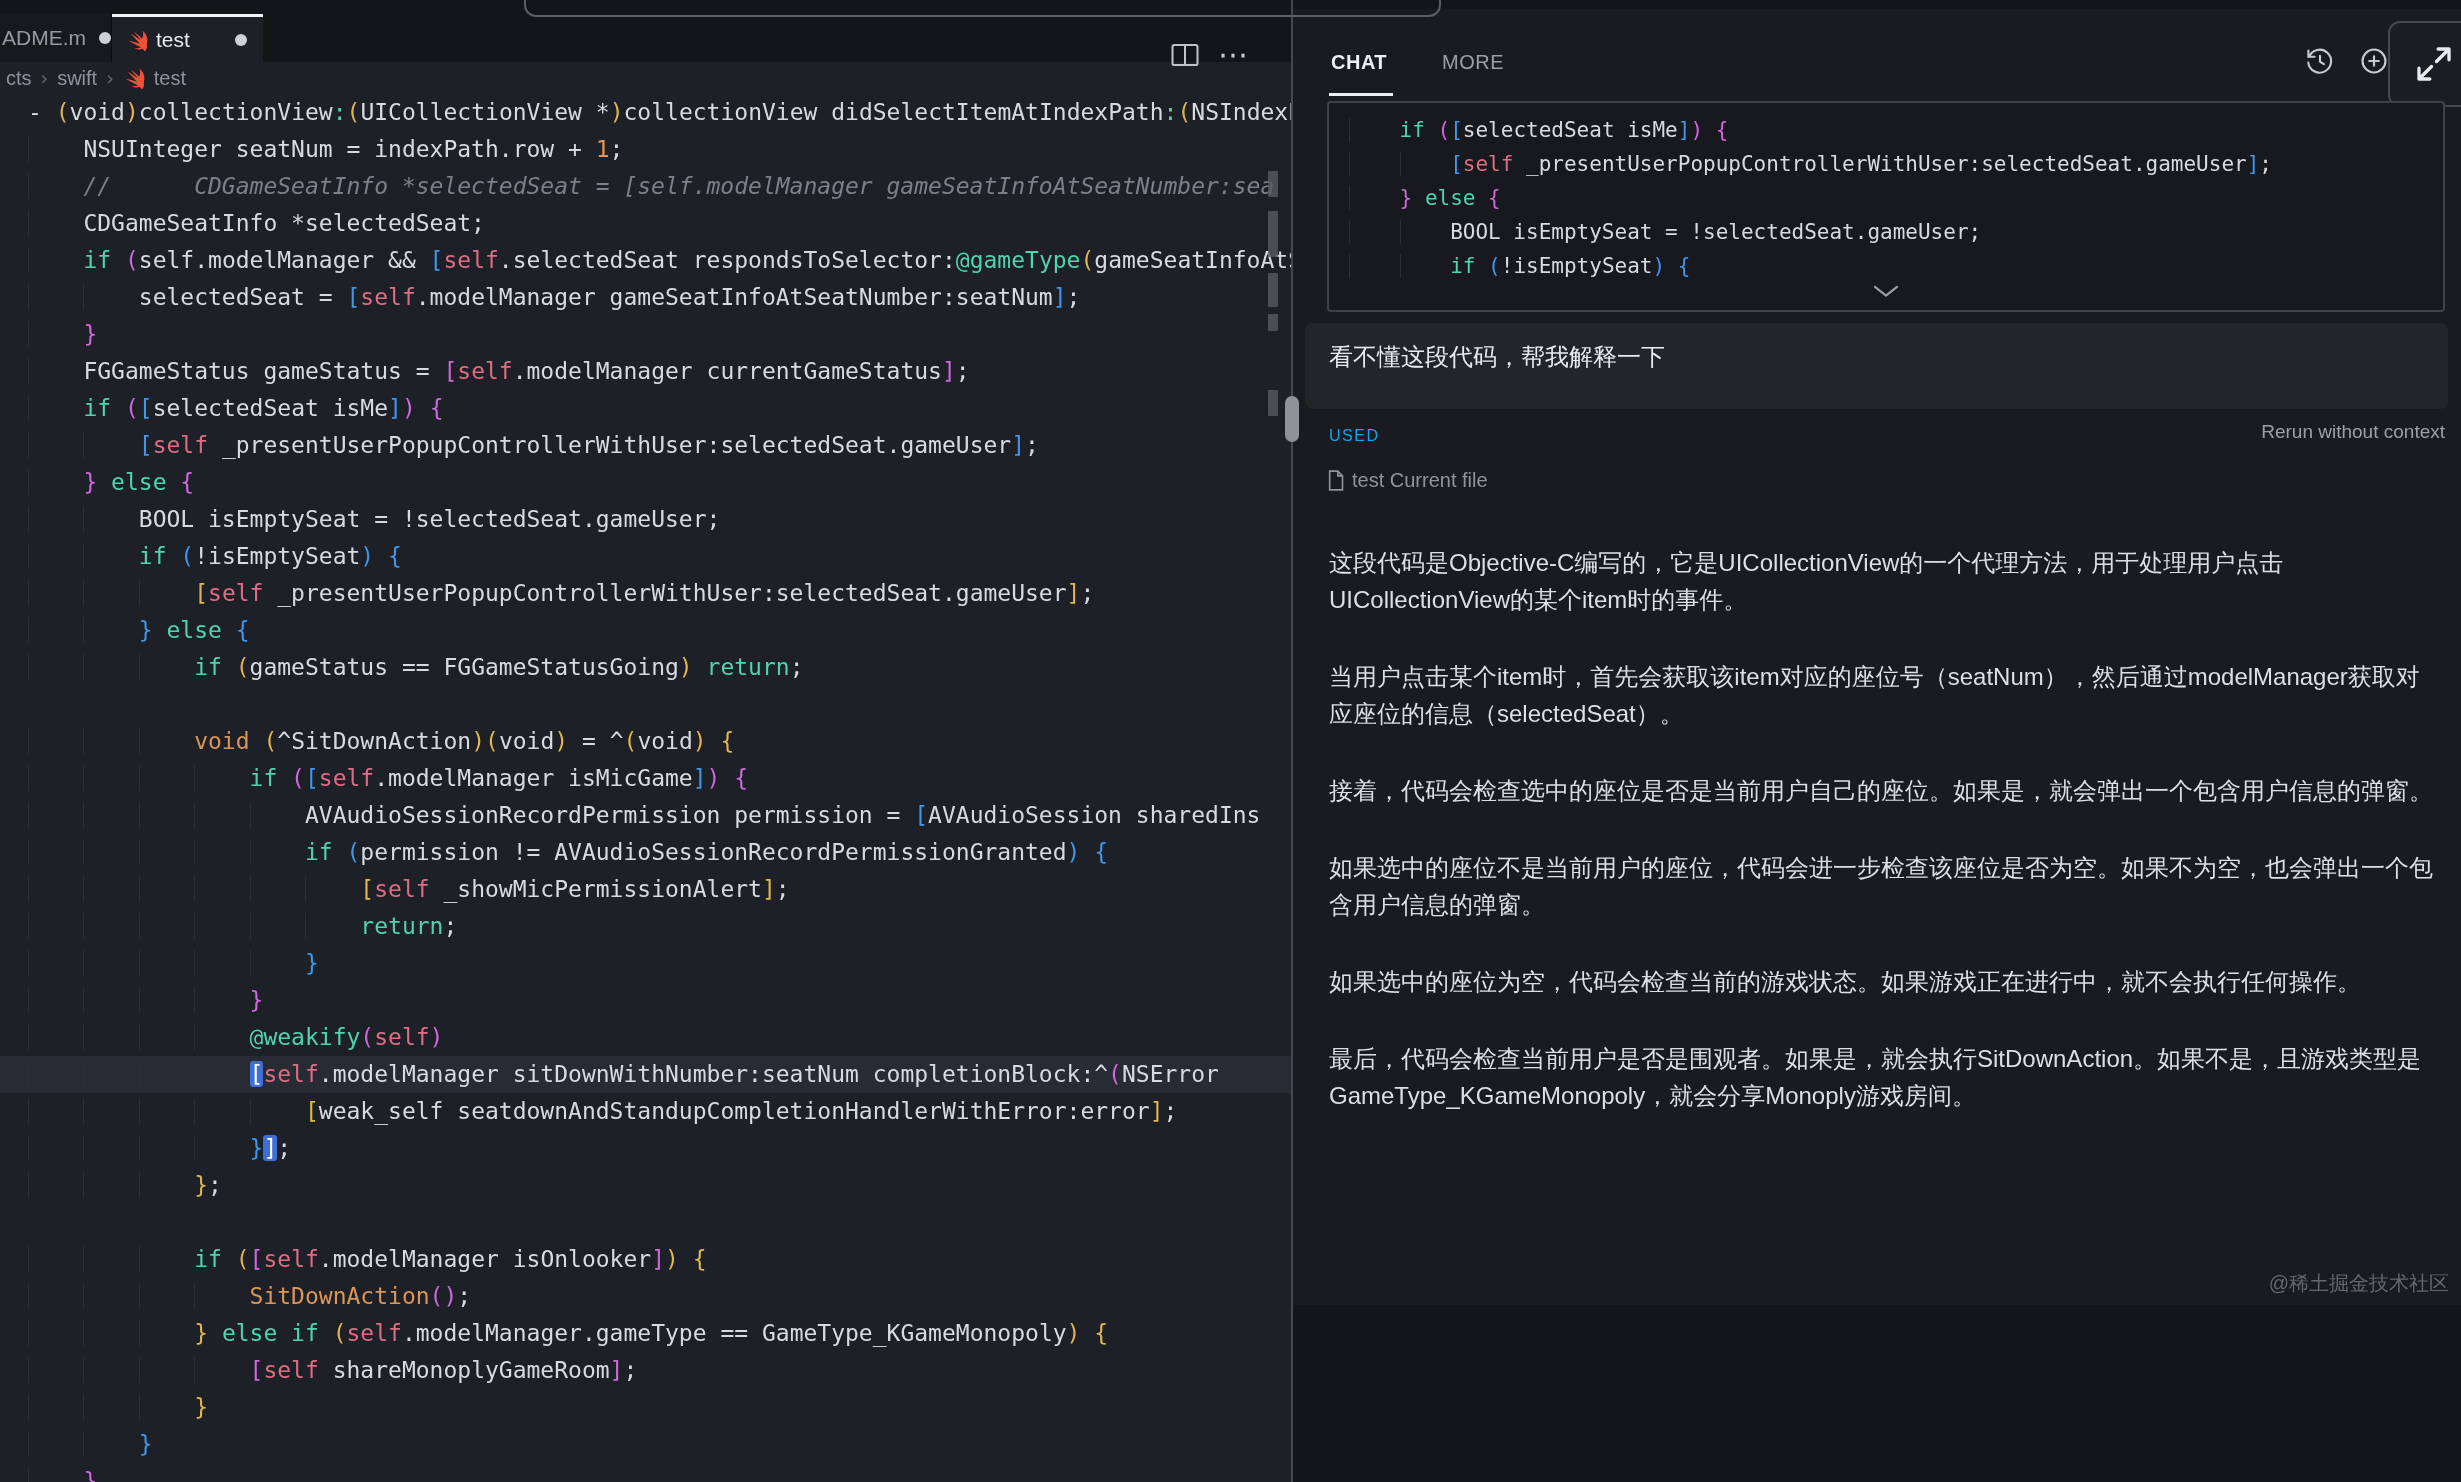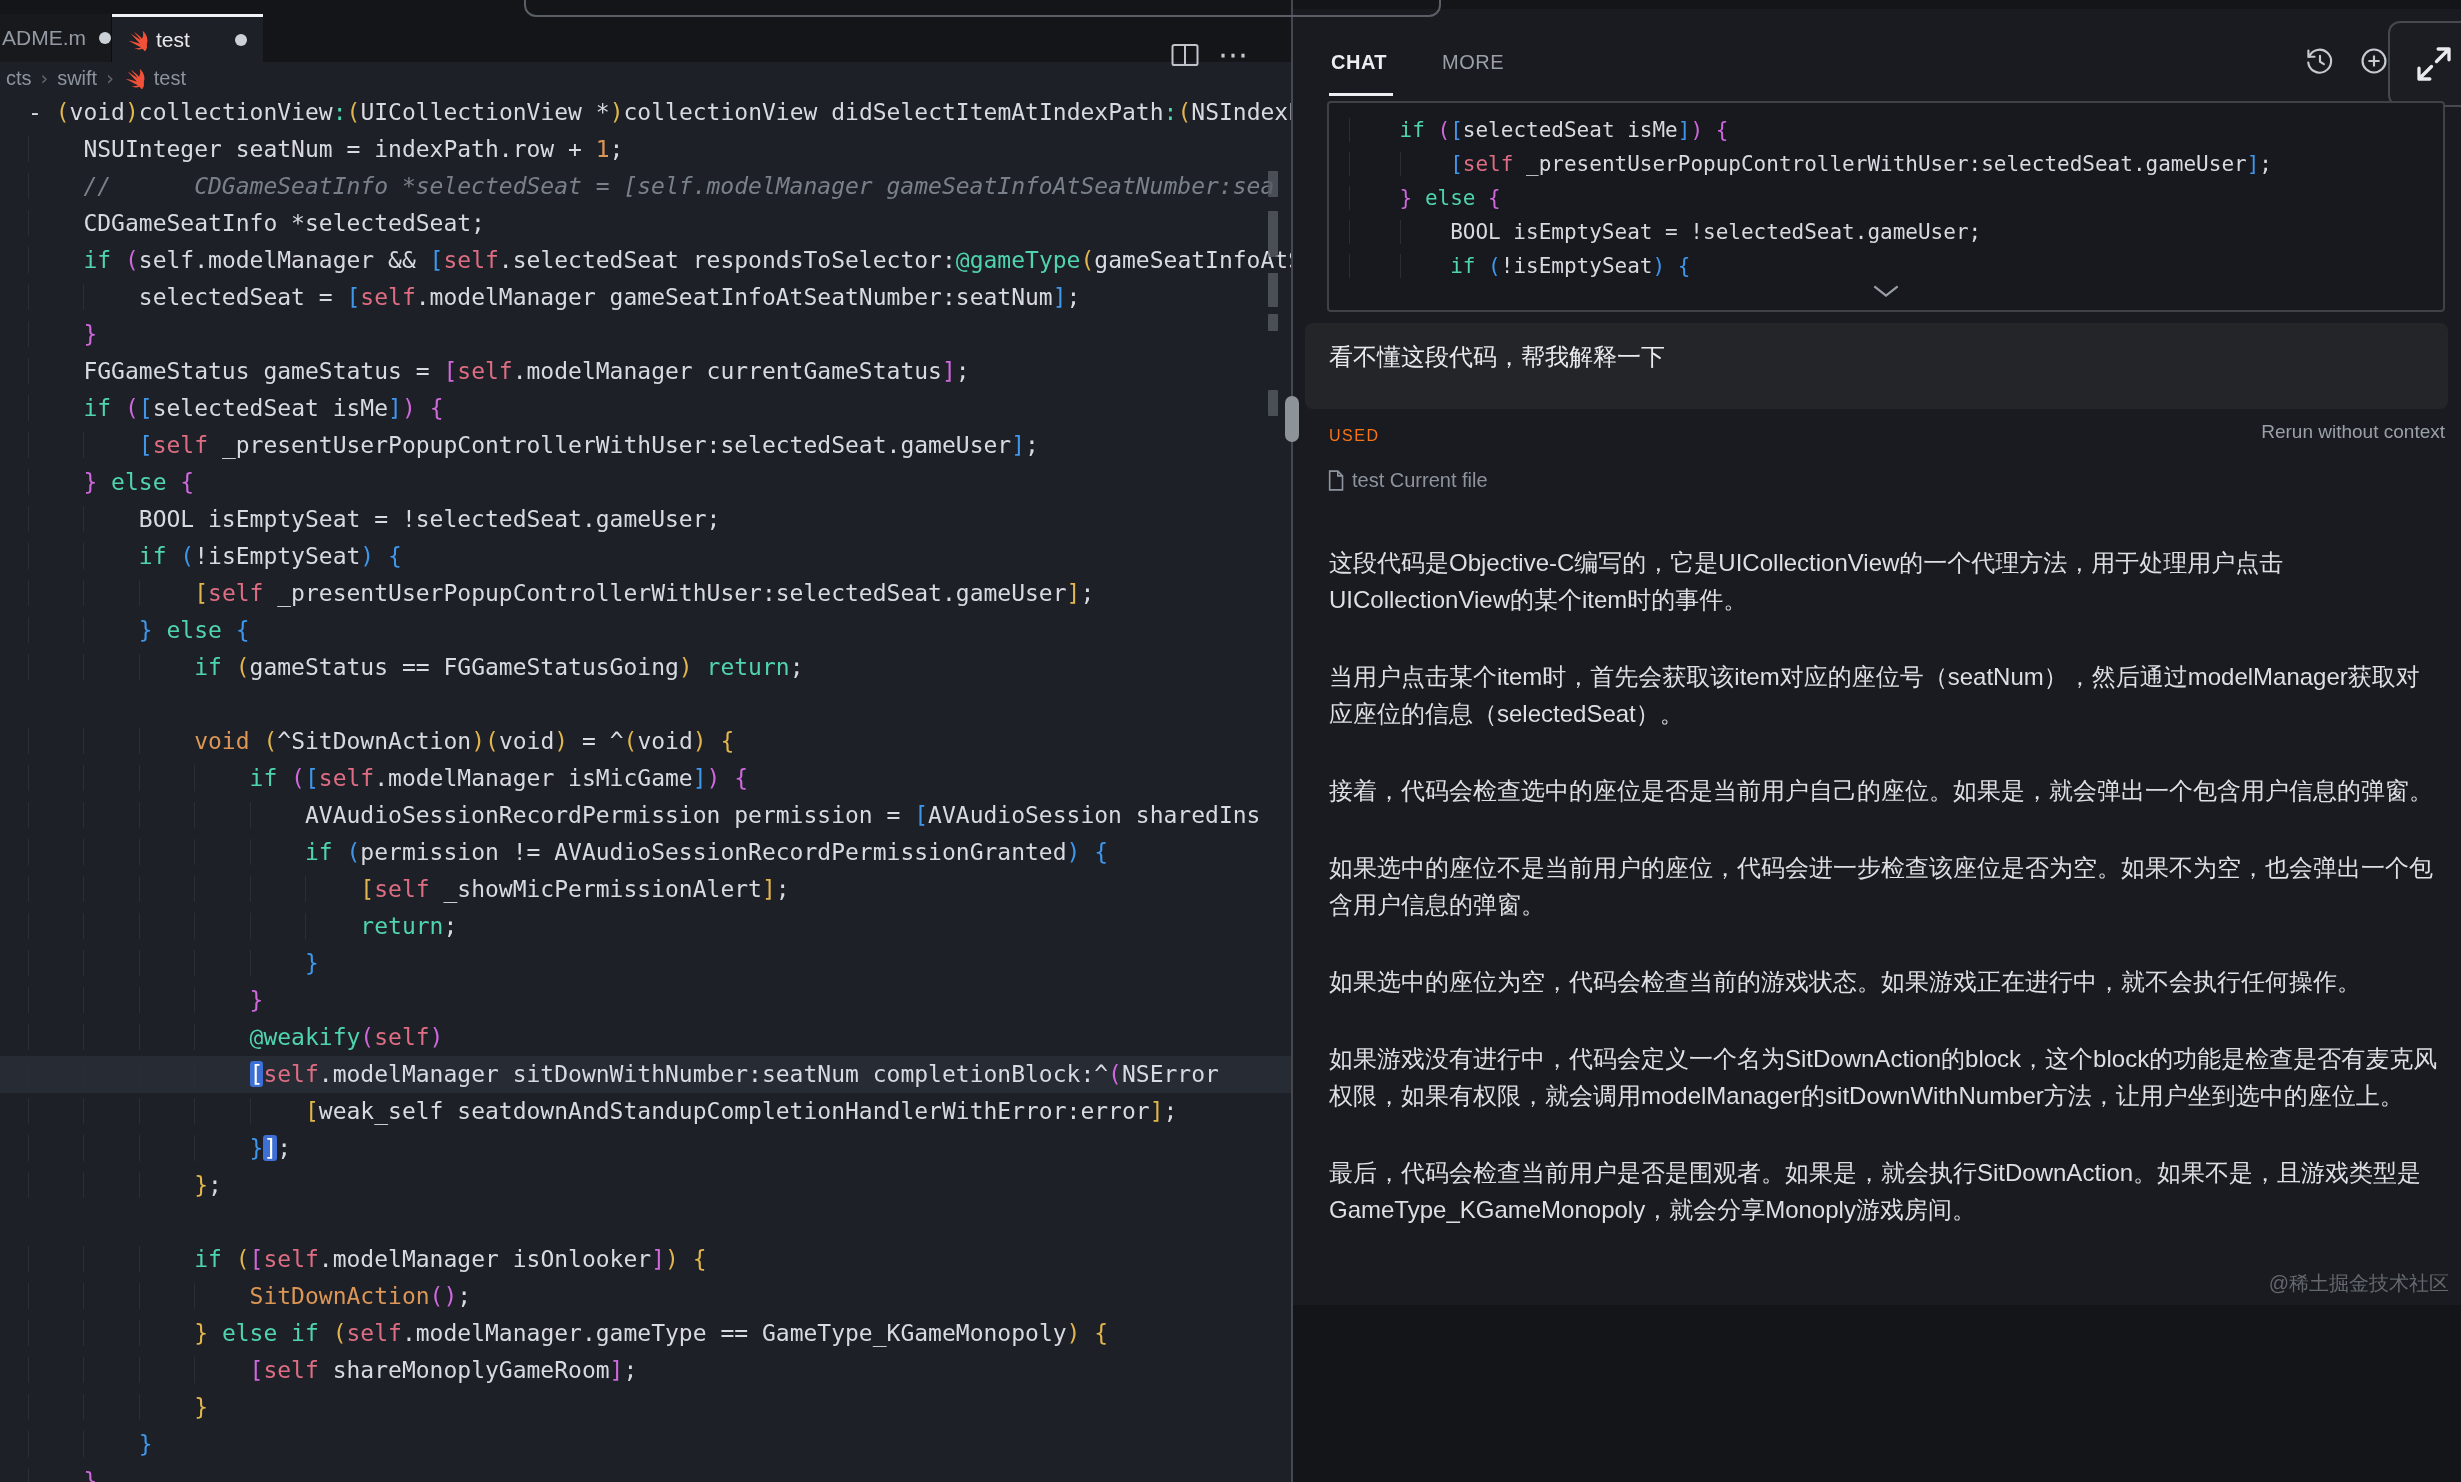--- a/index.html
+++ b/index.html
@@ -53,21 +53,21 @@
   #history-icon{position:absolute;left:1011px;top:36px;cursor:pointer}
   #new-chat-icon{position:absolute;left:1065px;top:36px;cursor:pointer}
   #expand-box{position:absolute;left:1095px;top:12px;width:92px;height:86px;border:2px solid #46494f;border-radius:12px;background:#1b1d22;box-sizing:border-box;display:flex;align-items:center;justify-content:center;cursor:pointer}
 
   #snippet-box{position:absolute;left:34px;top:92px;width:1118px;height:211px;box-sizing:border-box;border:2px solid #3e4148;border-radius:4px;background:#17191e;overflow:hidden}
   #snippet-code{font-family:"DejaVu Sans Mono",monospace;font-size:21px;line-height:34px;padding:10px 0 0 20px;color:var(--text,#d7dae0)}
   #snippet-code .cl{height:34px;padding-left:0}
   #snippet-chevron{position:absolute;left:543px;top:181px}
 
   #question-bubble{position:absolute;left:12px;top:314px;width:1143px;height:86px;background:#232529;border-radius:8px;box-sizing:border-box;padding:18px 24px;font-size:24px;color:#e8eaed}
-  #used-label{position:absolute;left:36px;top:418px;font-size:16px;letter-spacing:1.5px;color:#f97316}
+  #used-label{position:absolute;left:36px;top:418px;font-size:16px;letter-spacing:1.5px;color:#0ea5e9}
   #rerun-link{position:absolute;right:17px;top:412px;font-size:19px;color:#9aa0a8;text-underline-offset:3px;cursor:pointer}
   #context-row{position:absolute;left:34px;top:460px;display:flex;align-items:center;gap:8px;color:#8e949d;font-size:20px;cursor:pointer}
 
   #answer{position:absolute;left:36px;top:519px;width:1114px;font-size:24px;line-height:37px;color:#dcdfe3}
   #answer p{margin:16px 0 40px 0}
 
   #followup{position:absolute;left:12px;top:1319px;width:1143px;height:113px;background:#1e2025;border-radius:8px;box-sizing:border-box;cursor:text}
   #followup-placeholder{position:absolute;left:24px;top:20px;font-size:24px;color:#83888f}
   #model-row{position:absolute;left:24px;bottom:16px;font-size:20px;color:#9aa0a8}
   #model-active{text-underline-offset:5px;cursor:pointer}
@@ -219,21 +219,20 @@
       </svg>
     <span>test Current file</span>
   </div>
 
   <div id="answer">
       <p>这段代码是Objective-C编写的，它是UICollectionView的一个代理方法，用于处理用户点击UICollectionView的某个item时的事件。</p>
       <p>当用户点击某个item时，首先会获取该item对应的座位号（seatNum），然后通过modelManager获取对应座位的信息（selectedSeat）。</p>
       <p>接着，代码会检查选中的座位是否是当前用户自己的座位。如果是，就会弹出一个包含用户信息的弹窗。</p>
       <p>如果选中的座位不是当前用户的座位，代码会进一步检查该座位是否为空。如果不为空，也会弹出一个包含用户信息的弹窗。</p>
       <p>如果选中的座位为空，代码会检查当前的游戏状态。如果游戏正在进行中，就不会执行任何操作。</p>
-      <p>如果游戏没有进行中，代码会定义一个名为SitDownAction的block，这个block的功能是检查是否有麦克风权限，如果有权限，就会调用modelManager的sitDownWithNumber方法，让用户坐到选中的座位上。</p>
       <p>最后，代码会检查当前用户是否是围观者。如果是，就会执行SitDownAction。如果不是，且游戏类型是GameType_KGameMonopoly，就会分享Monoply游戏房间。</p>
     </div>
 
   <div id="followup">
     <div id="followup-placeholder">Ask follow-up (⌘Y)</div>
     <div id="model-row">
       <span>gpt-3.5</span><span> · </span><span id="model-active">gpt-4</span>
     </div>
     <div id="followup-buttons">
       <div class="fu-btn">

